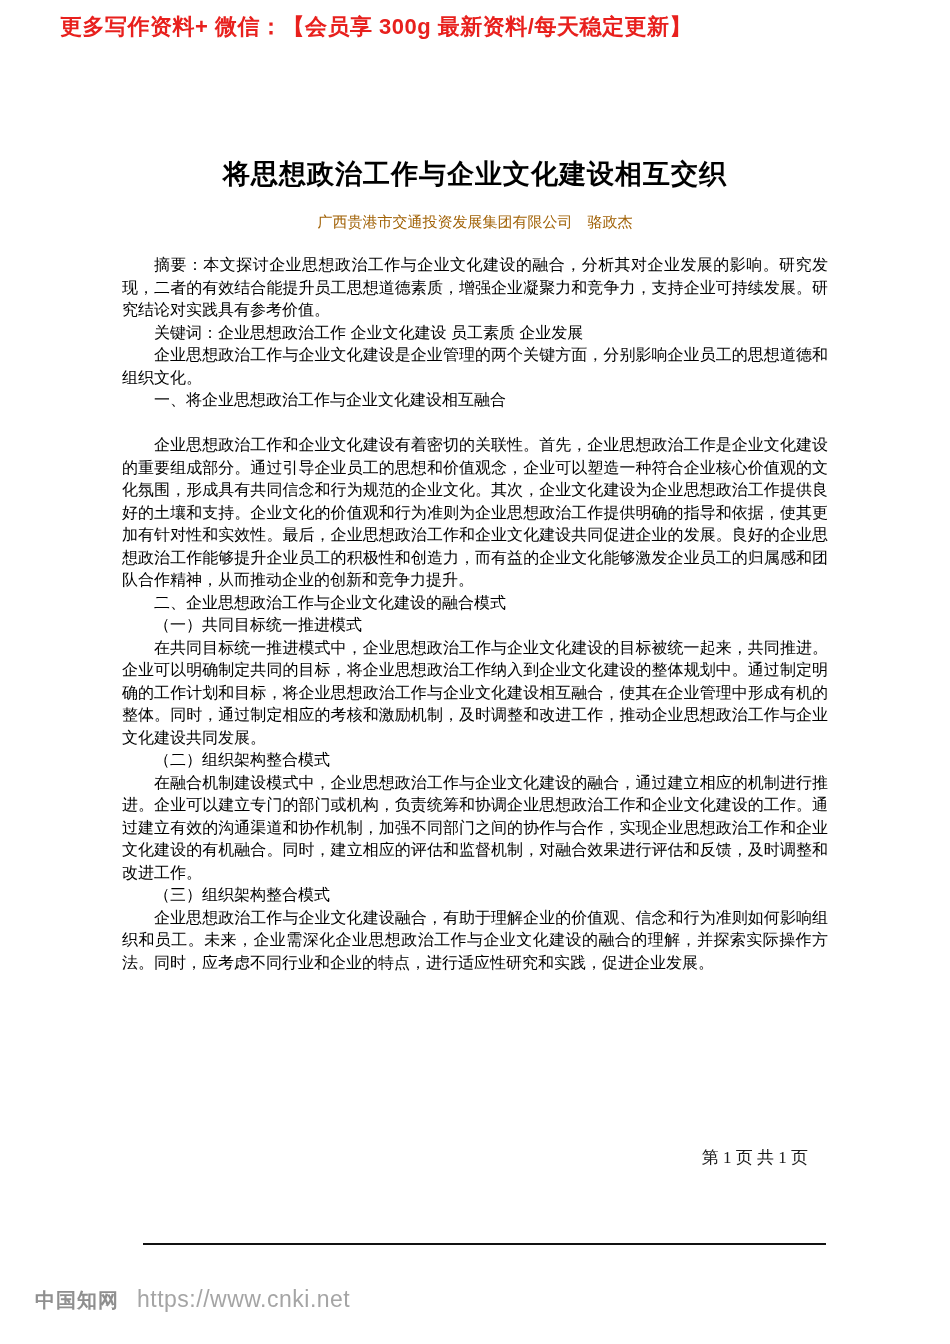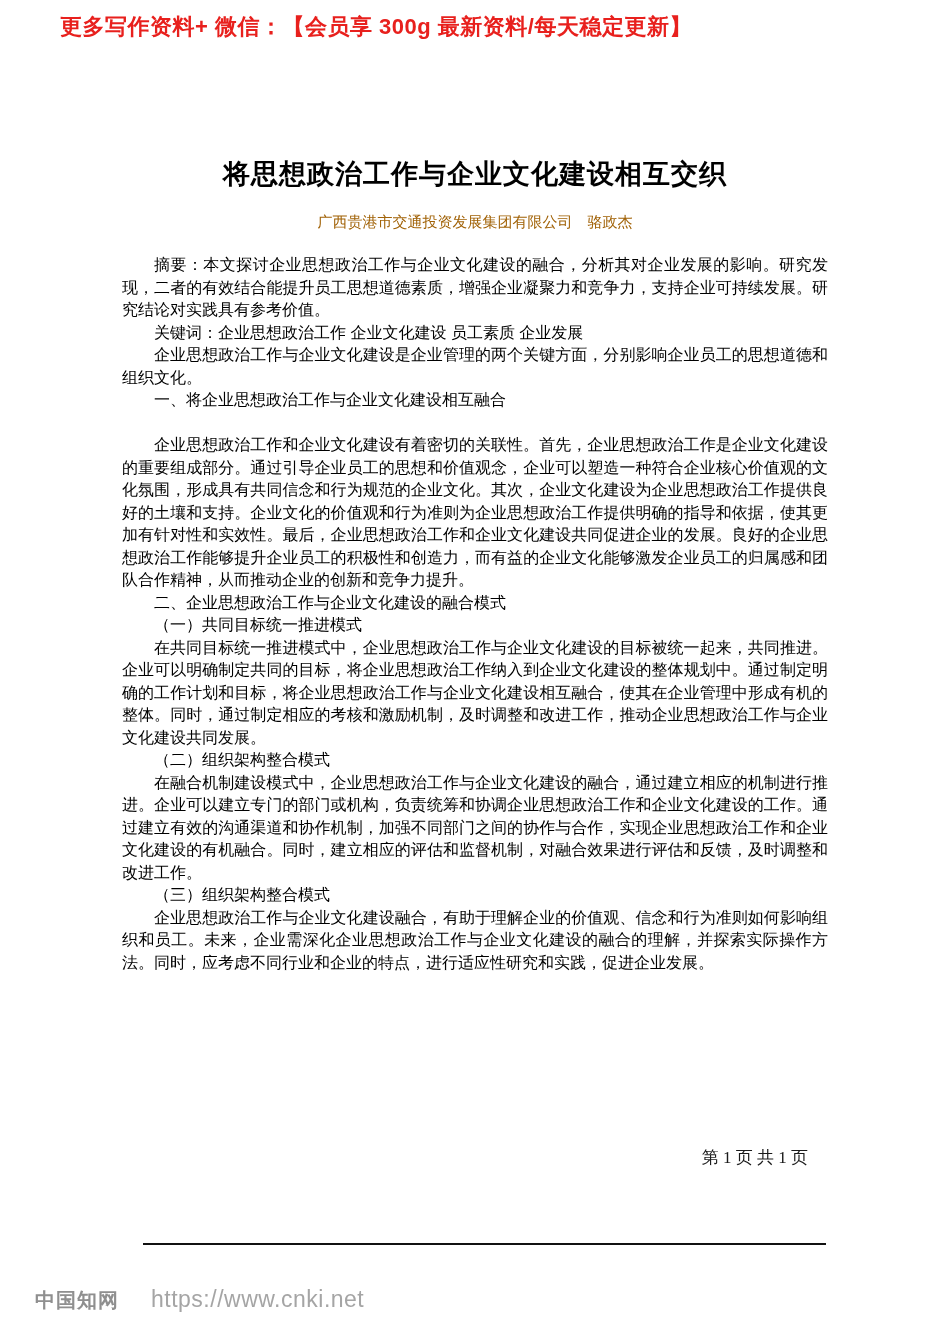--- a/index.html
+++ b/index.html
@@ -85,21 +85,21 @@
     width: 683px;
     height: 2px;
     background: #111111;
   }
   .watermark {
     position: absolute;
     left: 35px;
     top: 1286px;
     display: flex;
     align-items: baseline;
-    gap: 32px;
+    gap: 18px;
   }
   .watermark .brand {
     font-size: 20px;
     font-weight: 600;
     color: #8f8f8f;
     letter-spacing: 1px;
   }
   .watermark .url {
     font-size: 23px;
     color: #a5a5a5;

